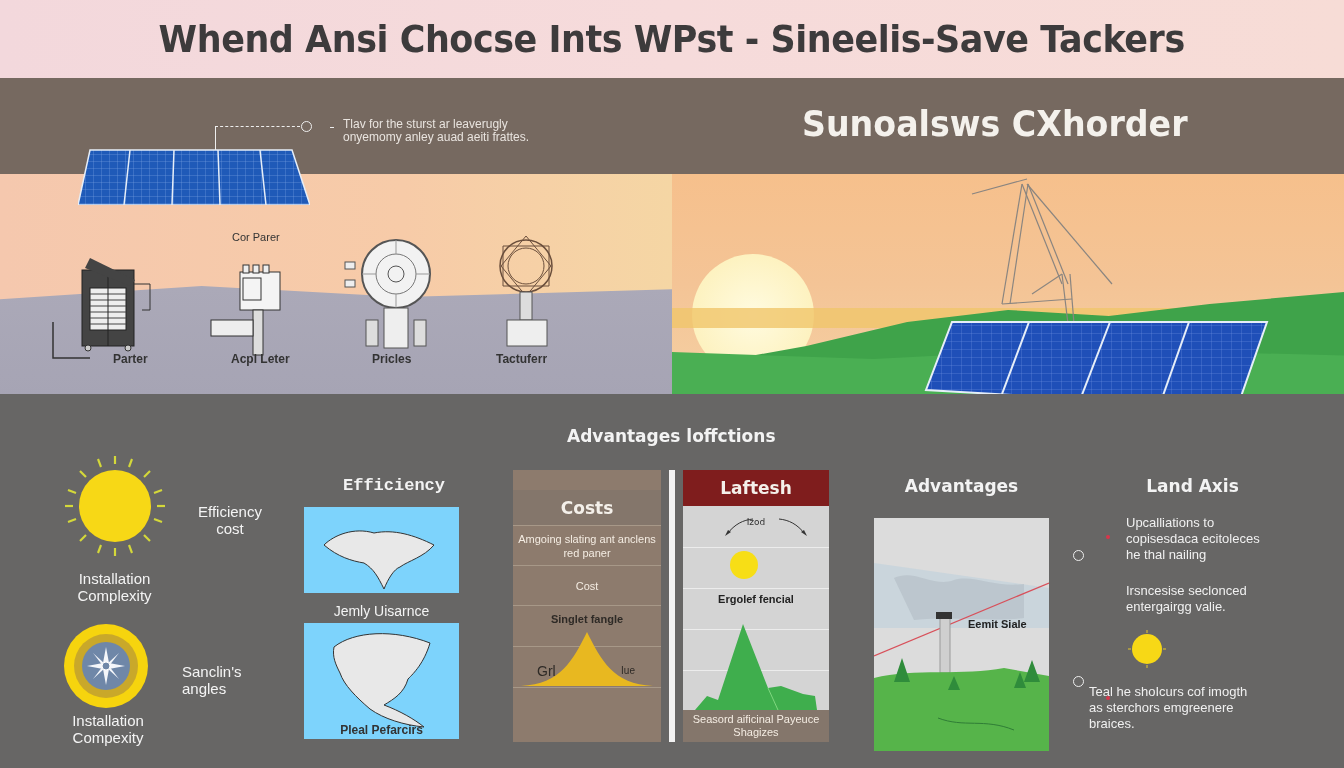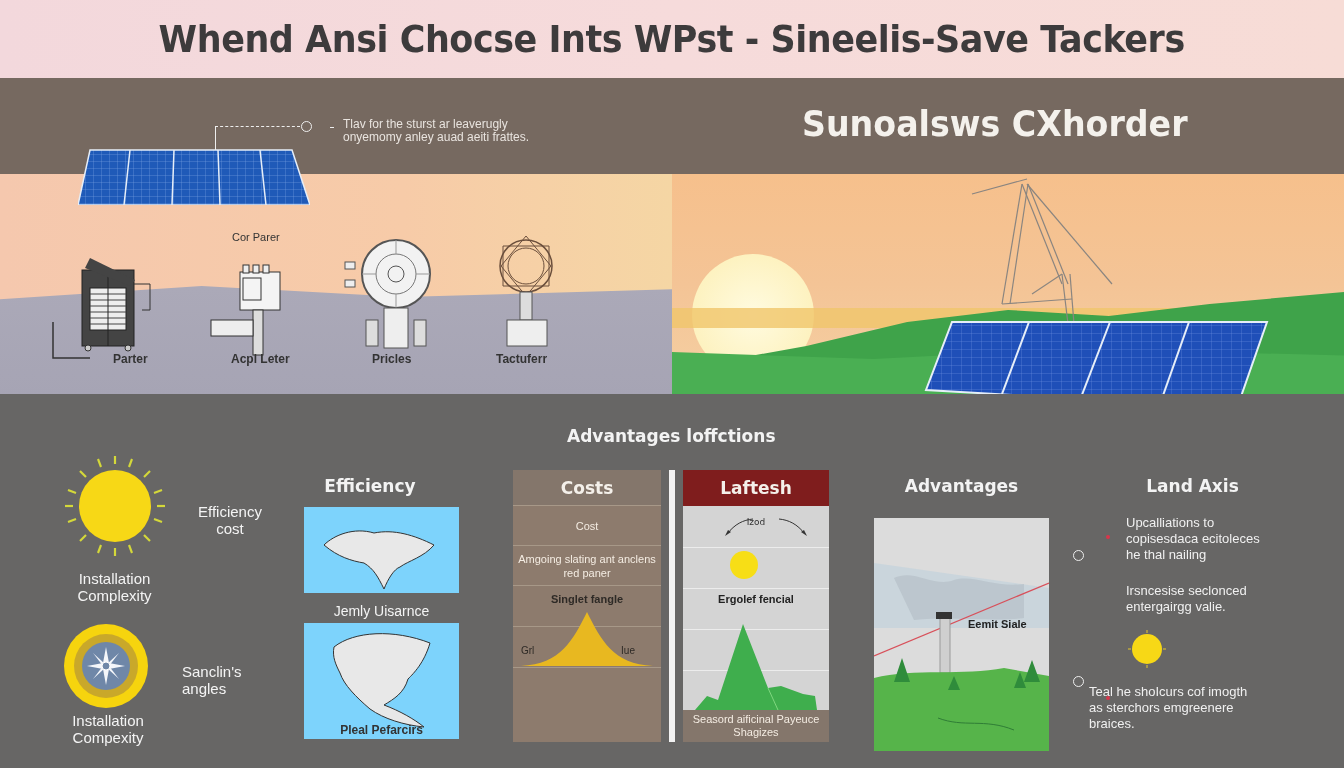--- a/index.html
+++ b/index.html
@@ -49,21 +49,21 @@
     .section-heading { position: absolute; left: 567px; top: 426px; font-size: 17px; font-weight: bold; color: #f3f3f3; }
 
     .col-title { position: absolute; font-size: 17px; font-weight: bold; color: #f3f3f3; text-align: center; }
     .white-label { position: absolute; font-size: 15px; color: #f4f4f4; line-height: 17px; font-family: "Liberation Sans", sans-serif; }
 
     .map-card { position: absolute; background: #7dd3fc; }
     .map-caption { position: absolute; font-size: 12px; font-weight: bold; color: #333; width: 100%; text-align: center; font-family: "Liberation Sans", sans-serif; }
 
     .costs-panel { position: absolute; left: 513px; top: 470px; width: 148px; height: 272px; background: #8d7b6d; }
     .costs-panel .head { height: 36px; background: #84766b; display: flex; align-items: center; justify-content: center;
-      font-size: 17px; font-weight: bold; color: #f4f0ea; border-bottom: 1px solid #a79888; }
+      font-size: 17px; font-weight: bold; color: #f4f0ea; border-bottom: 1px solid #a79888; margin-top: 20px; }
     .cp-row { border-bottom: 1px solid #a79888; display: flex; align-items: center; justify-content: center; text-align: center;
       font-size: 11px; color: #f4ece2; line-height: 14px; font-family: "Liberation Sans", sans-serif; }
 
     .divider { position: absolute; left: 669px; top: 470px; width: 6px; height: 272px; background: #f2f2f2; }
 
     .laftesh-panel { position: absolute; left: 683px; top: 470px; width: 146px; height: 272px; background: #d4d4d4; }
     .laftesh-panel .head { height: 36px; background: #7f1d1d; display: flex; align-items: center; justify-content: center;
       font-size: 17px; font-weight: bold; color: #f4f0ea; }
     .laftesh-panel .foot { position: absolute; left: 0; bottom: 0; width: 100%; height: 32px; background: #84766b;
       display: flex; align-items: center; justify-content: center; text-align: center; font-size: 11px; line-height: 13px; color: #f4ece2;
@@ -245,45 +245,45 @@
     <polygon points="31,30 43,41 41,43"></polygon>
       <polygon points="57,30 45,41 47,43"></polygon>
     <polygon points="31,56 43,45 41,43"></polygon>
       <polygon points="57,56 45,45 47,43"></polygon>
   </g>
   <circle cx="44" cy="43" r="4" fill="#6f87a8" stroke="#fff"></circle>
 </svg>
 <div class="white-label" style="left:182px;top:663px;width:80px;">Sanclin's angles</div>
 <div class="white-label" style="left:62px;top:712px;width:92px;text-align:center;">Installation Compexity</div>
 
-<div class="col-title" style="left:293px;top:476px;width:154px;">Efficiency</div>
+<div class="col-title" style="left:317px;top:476px;width:154px;font-family:Liberation Mono, monospace;">Efficiency</div>
 <div class="map-card" style="left:304px;top:507px;width:155px;height:86px;">
   <svg width="155" height="86">
     <path d="M20,38 C30,28 50,20 70,26 C90,22 110,28 130,38 C120,50 104,54 96,60 C90,62 84,72 80,82 C74,70 70,62 60,56 C48,54 34,50 20,38 Z" fill="#e8e8e8" stroke="#333" stroke-width="1"></path>
   </svg>
 </div>
 <div class="white-label" style="left:304px;top:603px;width:155px;text-align:center;font-size:14px;">Jemly Uisarnce</div>
 <div class="map-card" style="left:304px;top:623px;width:155px;height:116px;">
   <svg width="155" height="116">
     <path d="M30,24 C50,8 90,6 126,20 C120,40 110,50 104,56 C100,70 90,76 80,82 C96,88 110,96 120,104 C100,102 80,96 66,86 C52,74 40,62 36,50 C32,42 28,34 30,24 Z" fill="#e8e8e8" stroke="#333" stroke-width="1"></path>
   </svg>
   <div class="map-caption" style="bottom:2px;">Pleal Pefarcirs</div>
 </div>
 
 <div class="costs-panel">
   <div class="head">Costs</div>
+  <div class="cp-row" style="height:40px;">Amgoing slating ant anclens red paner</div>
   <div class="cp-row" style="height:40px;">Cost</div>
-  <div class="cp-row" style="height:40px;">Amgoing slating ant anclens red paner</div>
   <div class="cp-row" style="height:82px;position:relative;align-items:flex-start;padding-top:6px;font-weight:bold;color:#2e2a26;">
     <span>Singlet fangle</span>
     <div style="position:absolute;left:0;top:40px;width:100%;height:1px;background:#a79888;"></div>
     <svg style="position:absolute;left:8px;top:24px;" width="132" height="58">
       <path d="M0,56 C40,54 52,30 66,2 C80,30 92,54 132,56 Z" fill="#e8b820"></path>
     </svg>
-    <span style="position:absolute;left:8px;top:58px;font-size:10px;color:#2e2a26;font-weight:normal;">Grl</span>
+    <span style="position:absolute;left:24px;top:58px;font-size:14px;color:#2e2a26;font-weight:normal;">Grl</span>
     <span style="position:absolute;right:26px;top:58px;font-size:10px;color:#2e2a26;font-weight:normal;">Iue</span>
   </div>
 </div>
 
 <div class="divider"></div>
 
 <div class="laftesh-panel">
   <div class="head">Laftesh</div>
   <div class="hline" style="top:77px;"></div>
   <div class="hline" style="top:118px;"></div>

